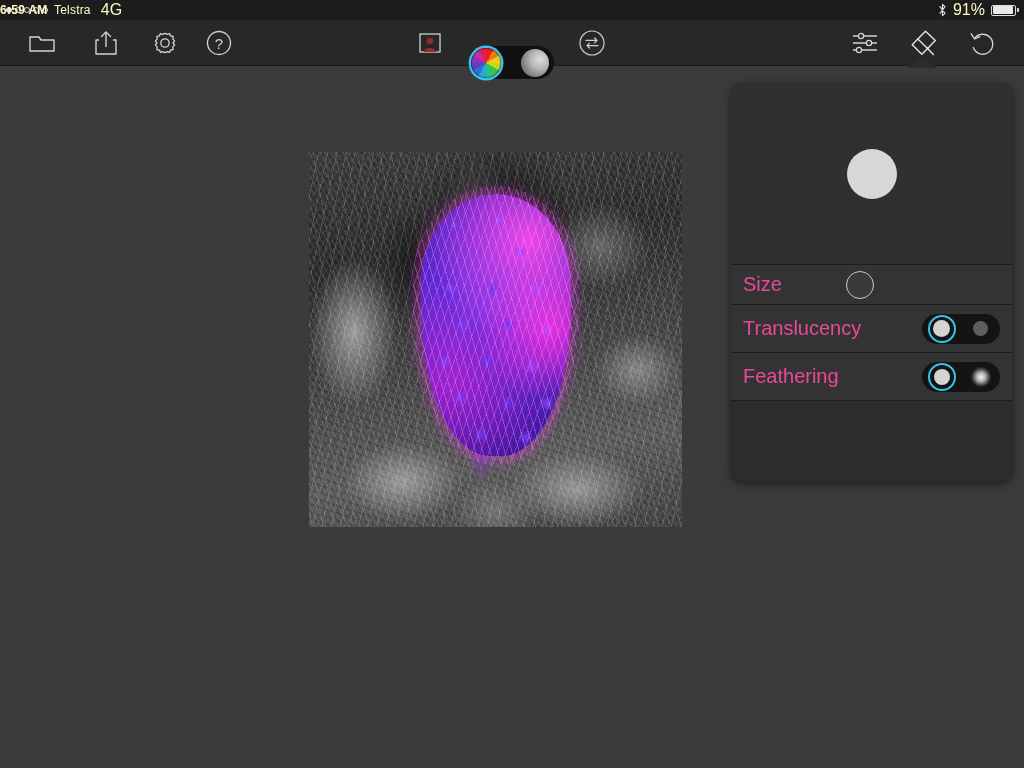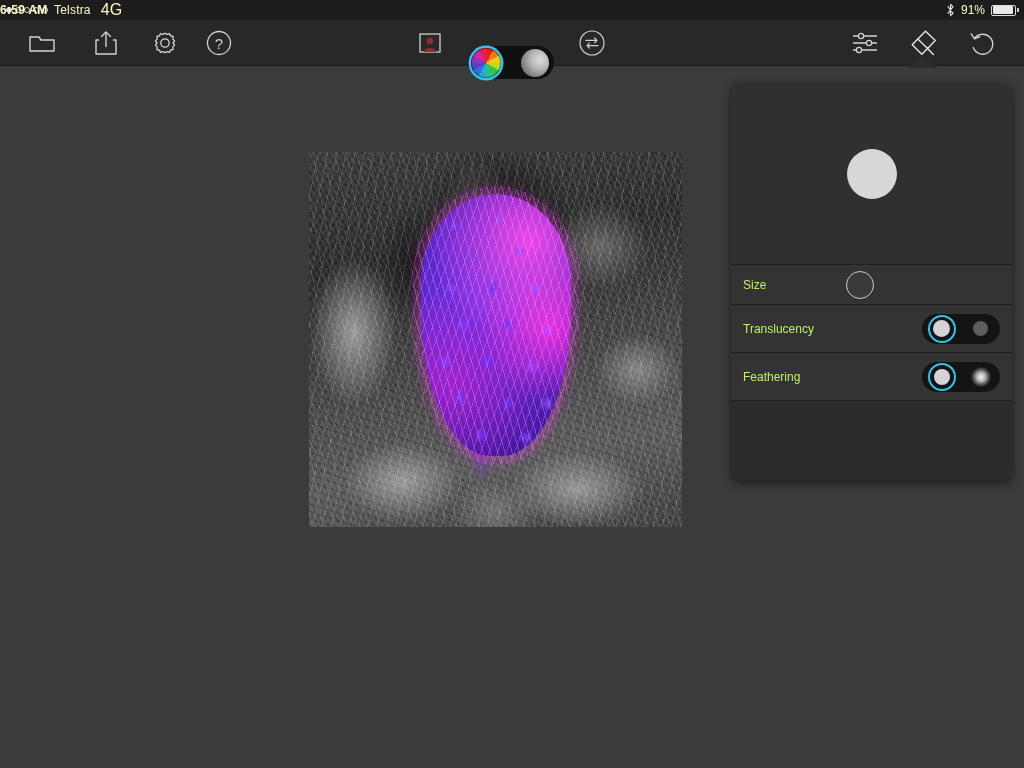--- a/index.html
+++ b/index.html
@@ -28,21 +28,21 @@
   .sb-dots { display: flex; align-items: center; gap: 3px; }
   .sb-dot { width: 6px; height: 6px; border-radius: 50%; border: 1px solid #d8d8d8; box-sizing: border-box; }
   .sb-dot.on { background: #e8e8e8; }
   .sb-carrier { font-size: 12px; letter-spacing: .2px; }
   .sb-net { font-size: 16px; margin-left: 4px; }
   .sb-center {
     position: absolute; left: 0; width: 1024px; text-align: left;
     font-size: 12px; font-weight: bold; letter-spacing: .3px;
   }
   .sb-right { position: absolute; right: 8px; display: flex; align-items: center; gap: 6px; }
-  .sb-batt-pct { font-size: 12px; }
+  .sb-batt-pct { font-size: 16px; }
   .battery { position: relative; width: 25px; height: 11px; }
   .battery .shell {
     position: absolute; inset: 0; border: 1px solid #dcdcdc; border-radius: 2px; box-sizing: border-box;
   }
   .battery .fill {
     position: absolute; left: 1.5px; top: 1.5px; bottom: 1.5px; width: 20px;
     background: #e8e8e8; border-radius: 1px;
   }
   .battery .cap {
     position: absolute; left: 26px; top: 3.5px; width: 2px; height: 4px;
@@ -230,21 +230,21 @@
   .pop-row {
     position: relative;
     height: 48px;
     display: flex; align-items: center;
     background: #333333;
     border-bottom: 1px solid #1e1e1e;
     padding: 0 0 0 12px;
     box-sizing: border-box;
   }
   .pop-row.size-row { background: #333333; height: 40px; }
-  .row-label { color: #bef264; font-size: 12px; }
+  .row-label { color: #ec4899; font-size: 20px; }
   .size-track {
     position: absolute; left: 100px; right: 10px; top: 0; bottom: 0;
   }
   .size-handle {
     position: absolute; left: 15px; top: 50%; transform: translateY(-50%);
     width: 28px; height: 28px; border-radius: 50%;
     background: #3a3a3a; border: 1.5px solid #c9c9c9;
     box-sizing: border-box;
   }
   .seg {

